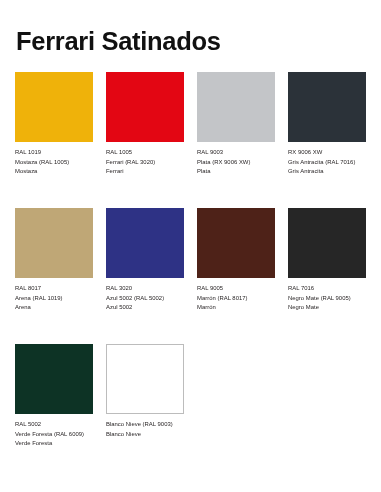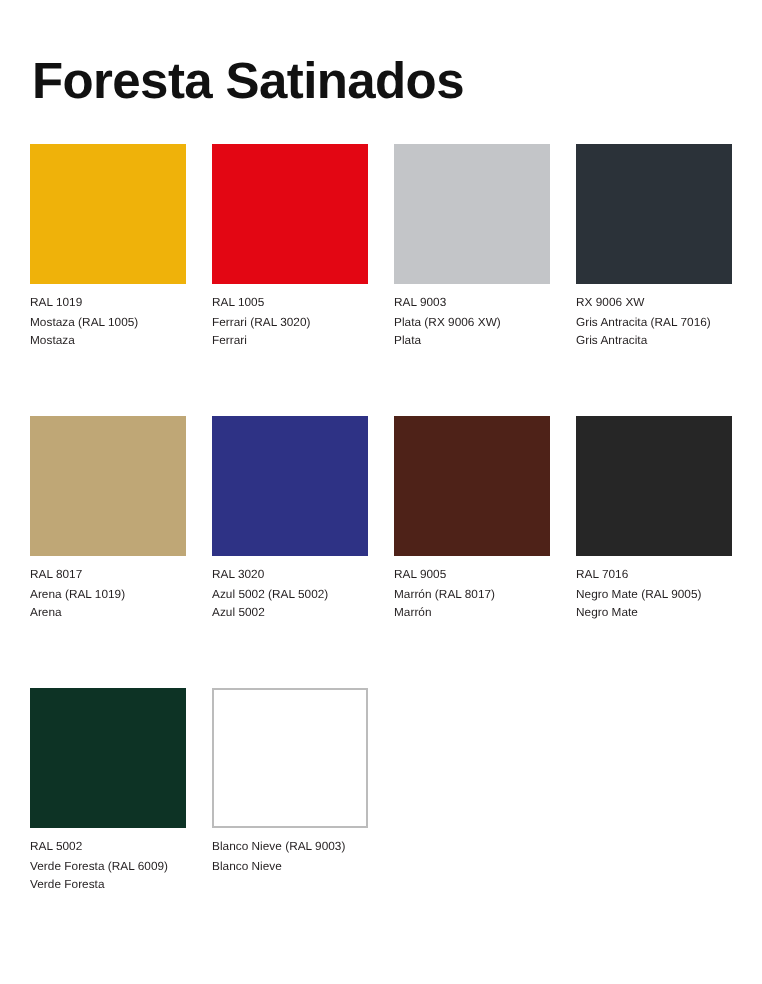--- a/index.html
+++ b/index.html
@@ -72,21 +72,21 @@
   }
   .lbl-name {
     font-weight: normal;
   }
 </style>
 </head>
 <body>
 
 <div class="page">
 
-  <div class="page-title">Foresta Satinados</div>
+  <div class="page-title">Ferrari Satinados</div>
 
   <div class="swatch-grid">
       <div class="swatch-cell">
         <div class="swatch-chip" style="background: rgb(239, 178, 10);"></div>
         <div class="swatch-labels">
           <div class="lbl-code">RAL 1019</div>
           <div class="lbl-alias">Mostaza (RAL 1005)</div>
           <div class="lbl-name">Mostaza</div>
         </div>
       </div>

